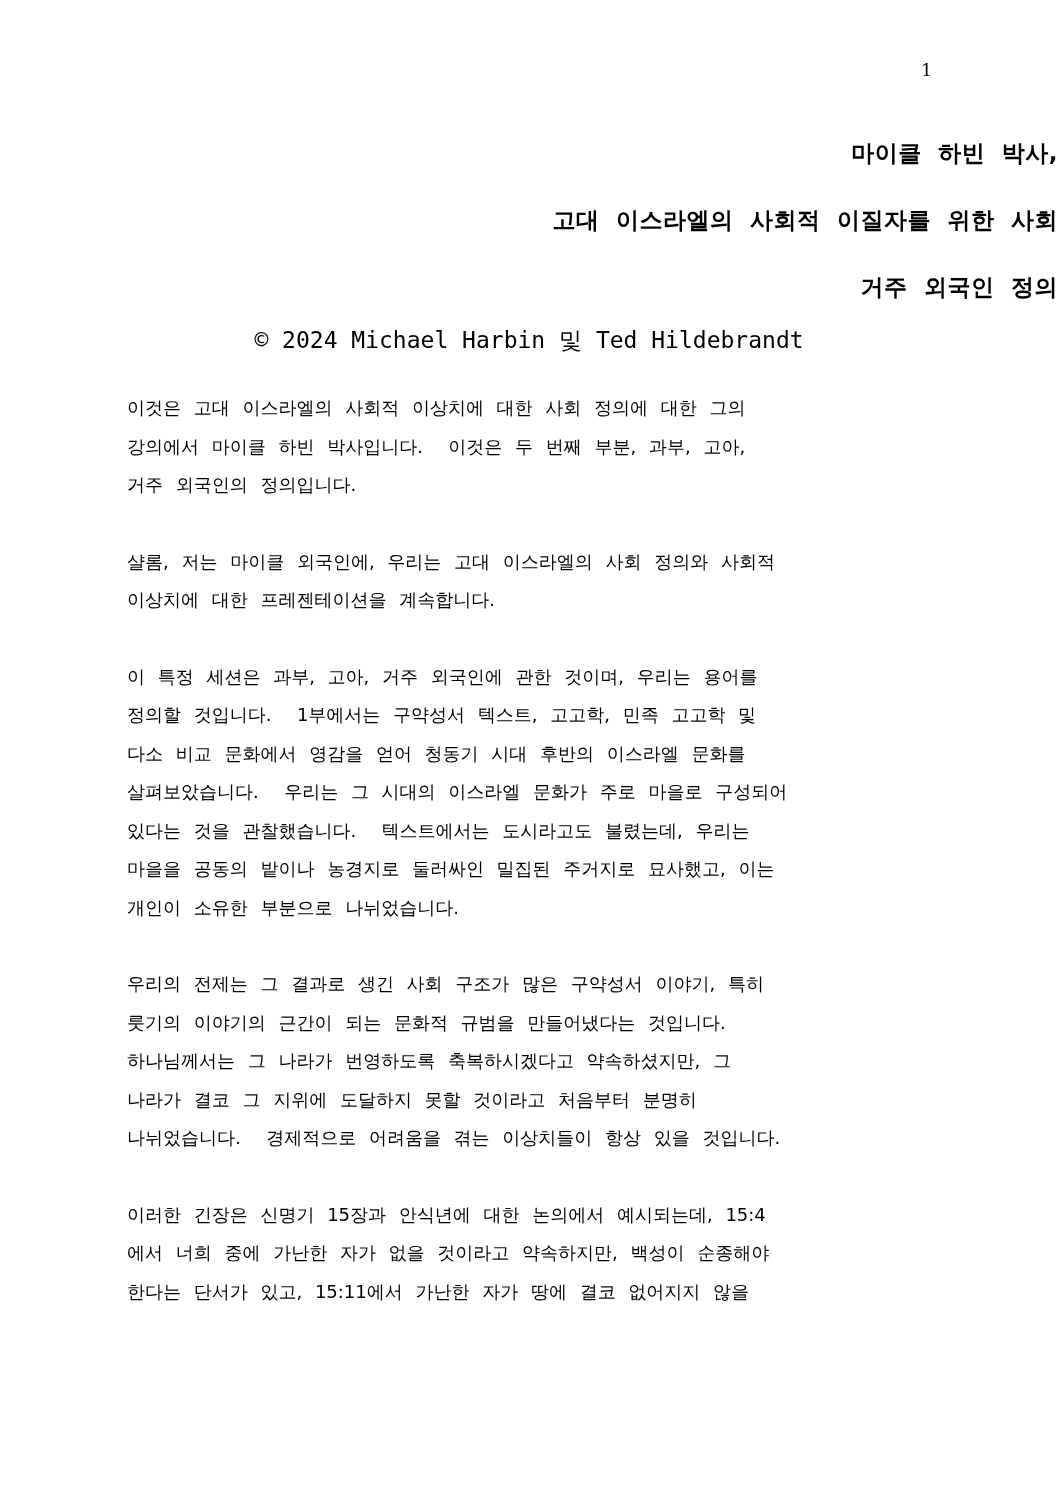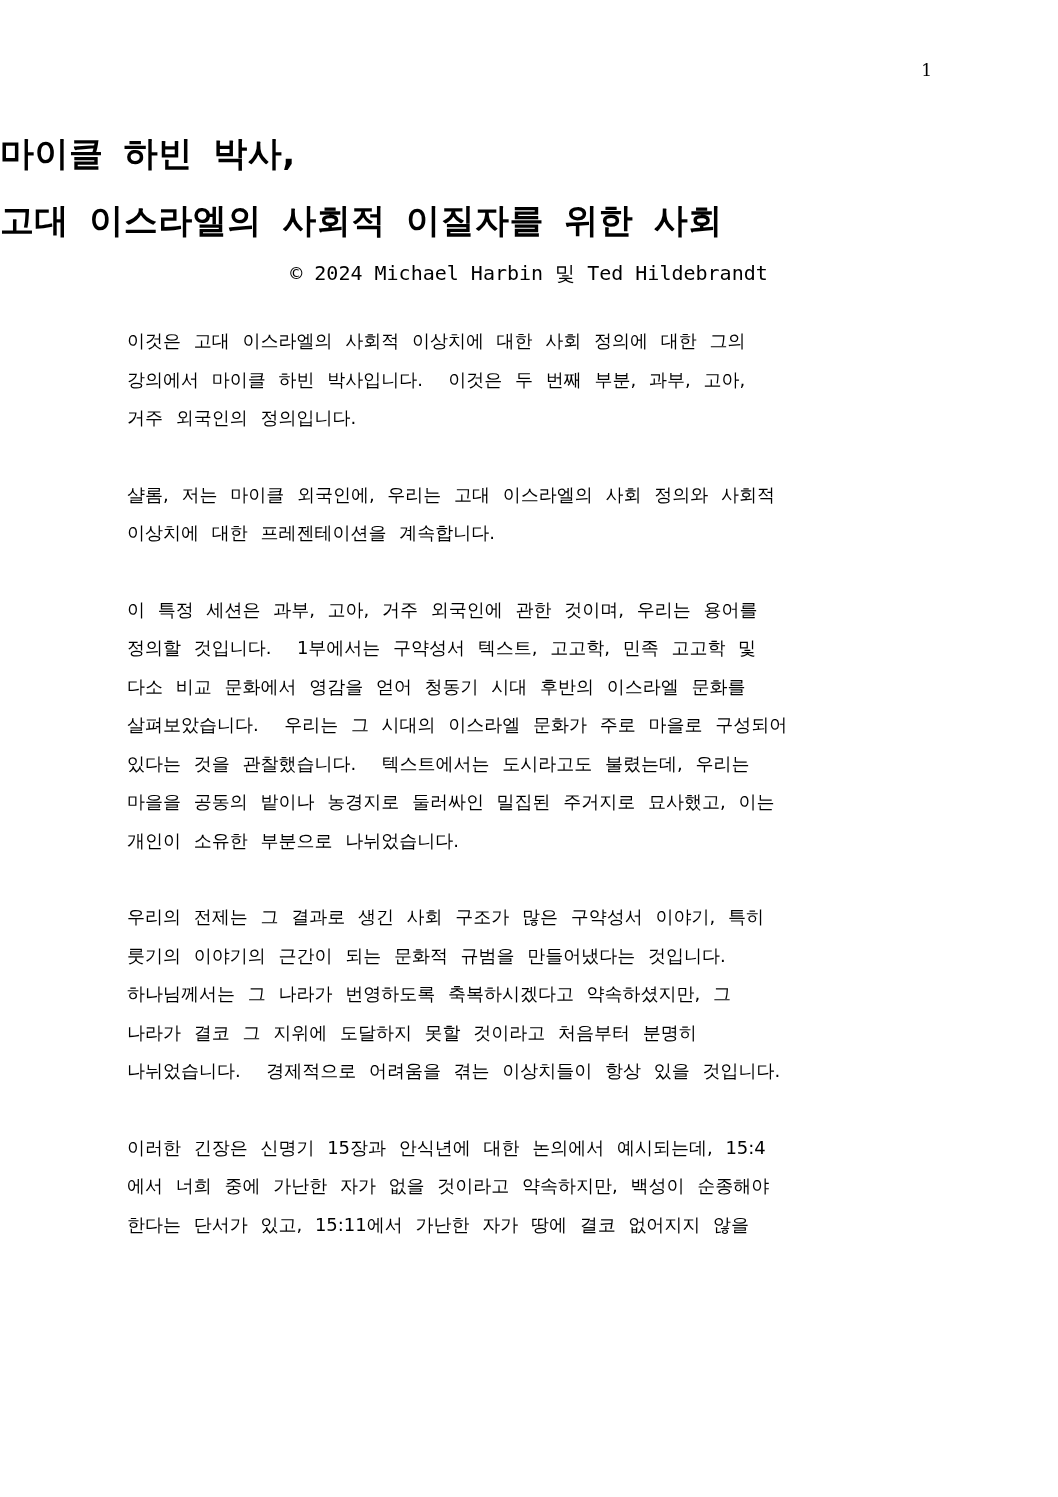--- a/index.html
+++ b/index.html
@@ -19,32 +19,32 @@
   .page-number {
     position: absolute;
     top: 58px;
     right: 126px;
     font-family: "DejaVu Serif", serif;
     font-size: 17px;
     line-height: 24px;
   }
   .title-block {
     padding-top: 120px;
-    text-align: left;
+    text-align: right;
     font-weight: 700;
-    font-size: 34px;
+    font-size: 23px;
     line-height: 67px;
     letter-spacing: 0.5px;
     word-spacing: 8px;
   }
   .copyright {
     margin-top: 6px;
     text-align: center;
     font-family: "DejaVu Sans Mono", monospace;
-    font-size: 20px;
+    font-size: 23px;
     line-height: 26px;
   }
   .body-text {
     margin: 36px 125px 0 127px;
     font-size: 18px;
     line-height: 38.5px;
     word-spacing: 7px;
   }
   .paragraph {
     margin: 0 0 38px 0;
@@ -54,20 +54,21 @@
 </head>
 <body>
 
 <div class="page">
 
   <div class="page-number">1</div>
 
   <div class="title-block">
     <div>마이클 하빈 박사,</div>
     <div>고대 이스라엘의 사회적 이질자를 위한 사회</div>
+    <div>거주 외국인 정의</div>
   </div>
 
   <div class="copyright">© 2024 Michael Harbin 및 Ted Hildebrandt</div>
 
   <div class="body-text">
     <p class="paragraph">이것은 고대 이스라엘의 사회적 이상치에 대한 사회 정의에 대한 그의
 강의에서 마이클 하빈 박사입니다.  이것은 두 번째 부분, 과부, 고아,
 거주 외국인의 정의입니다.</p>
     <p class="paragraph">샬롬, 저는 마이클 외국인에, 우리는 고대 이스라엘의 사회 정의와 사회적
 이상치에 대한 프레젠테이션을 계속합니다.</p>

